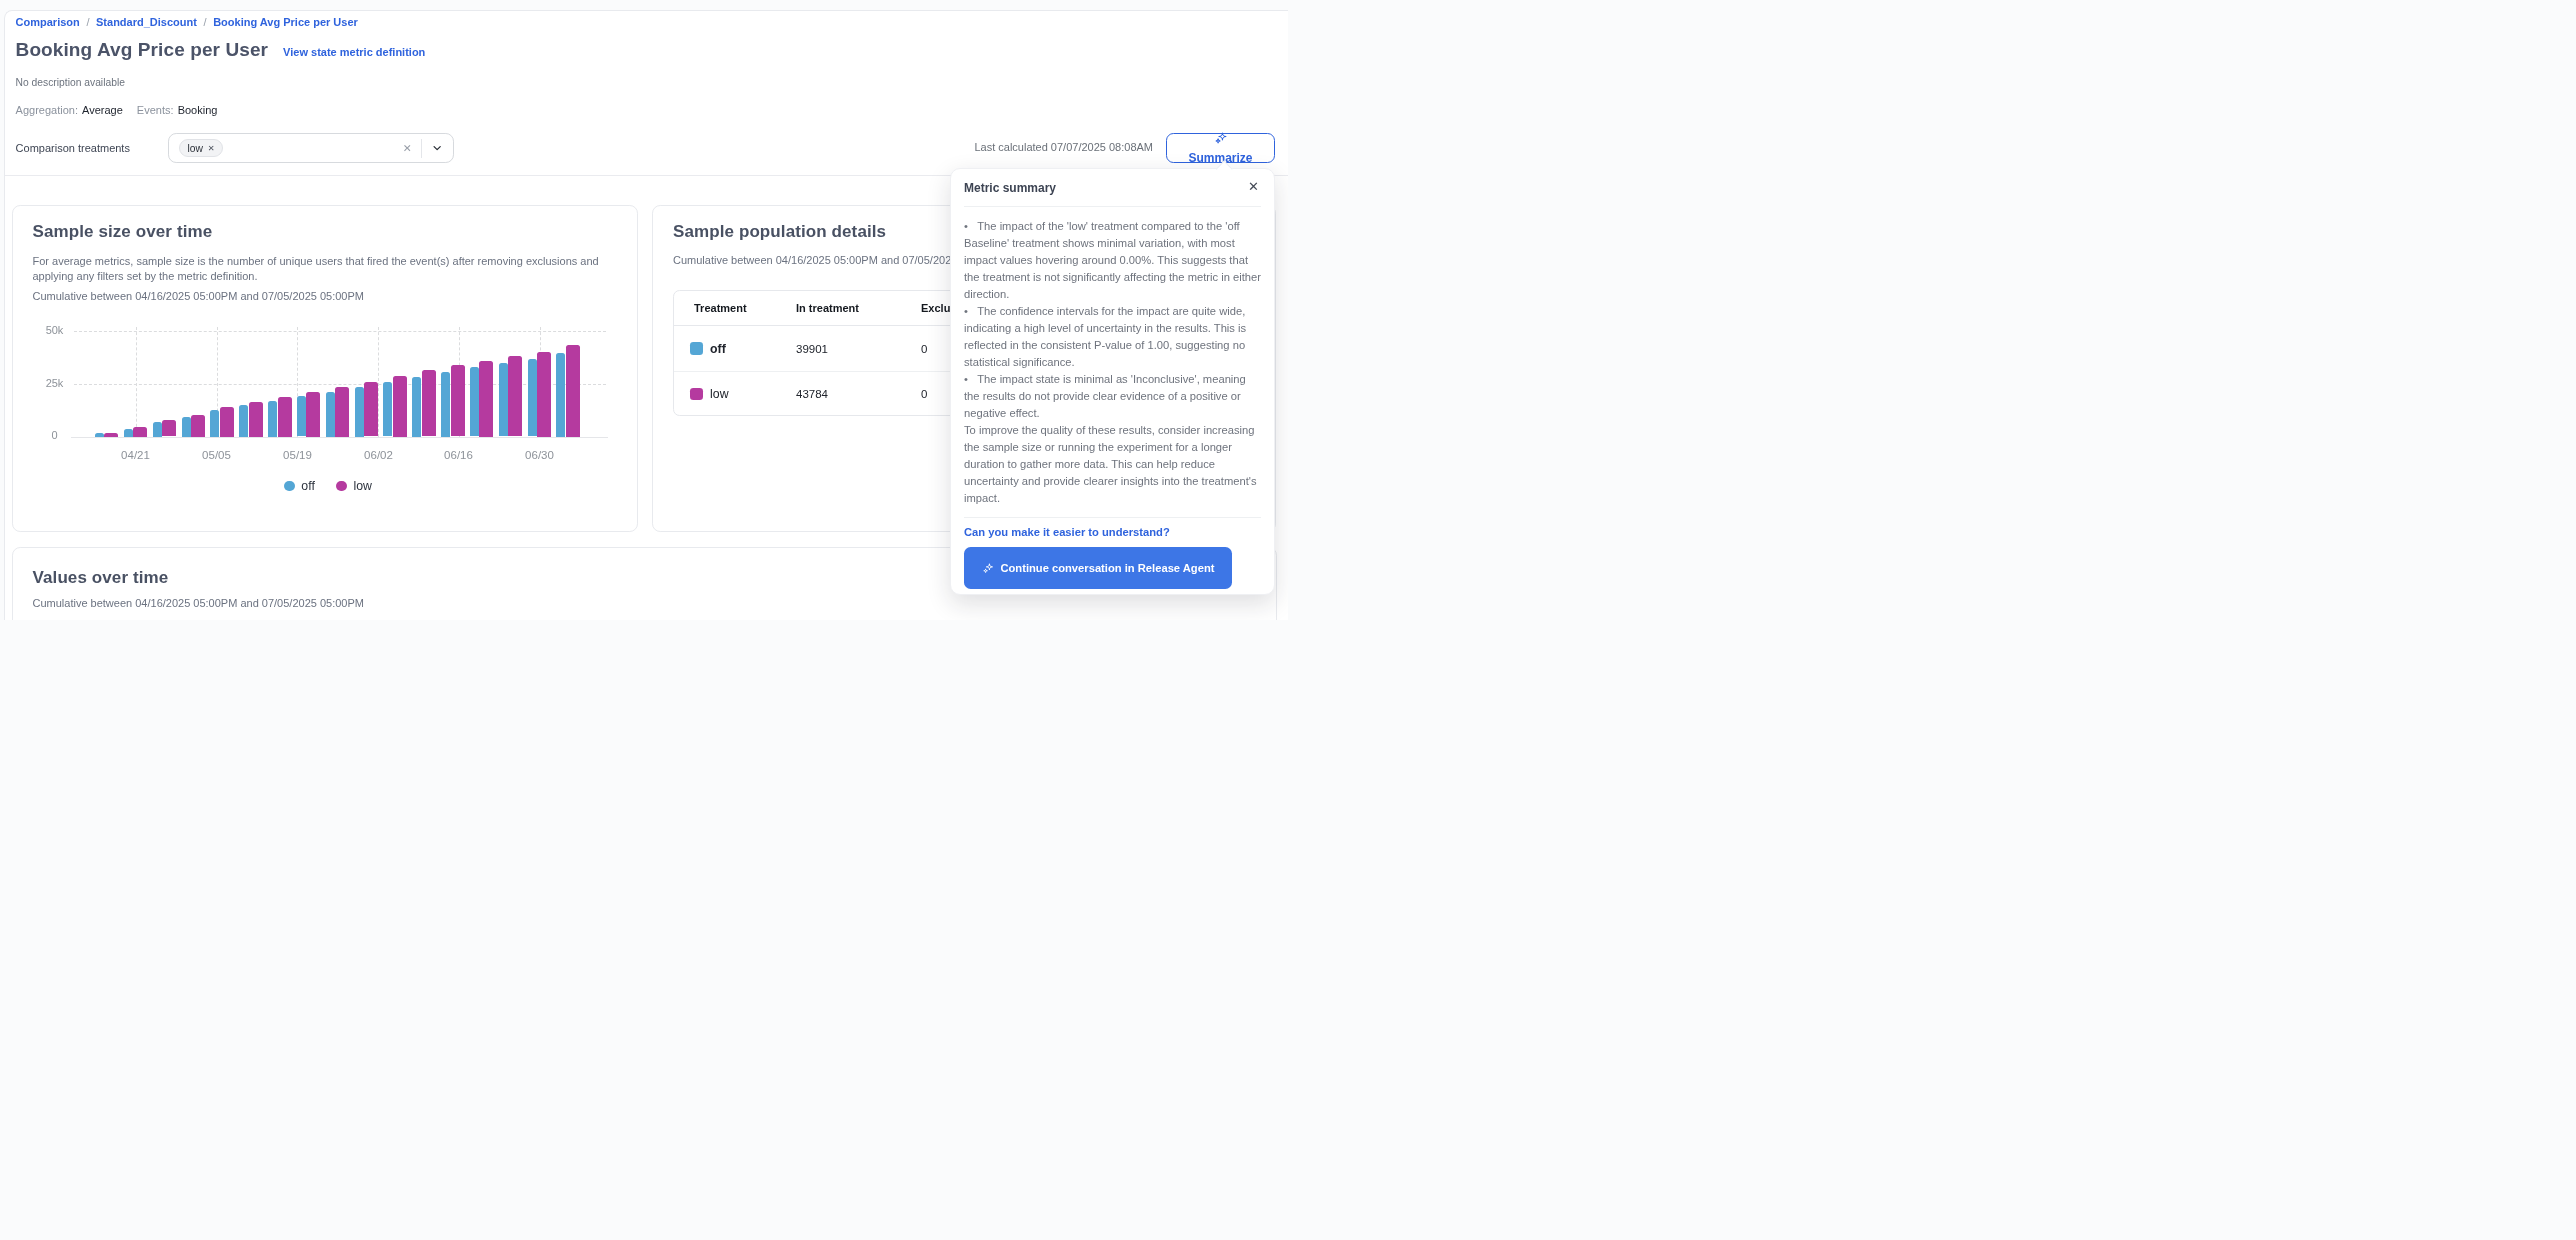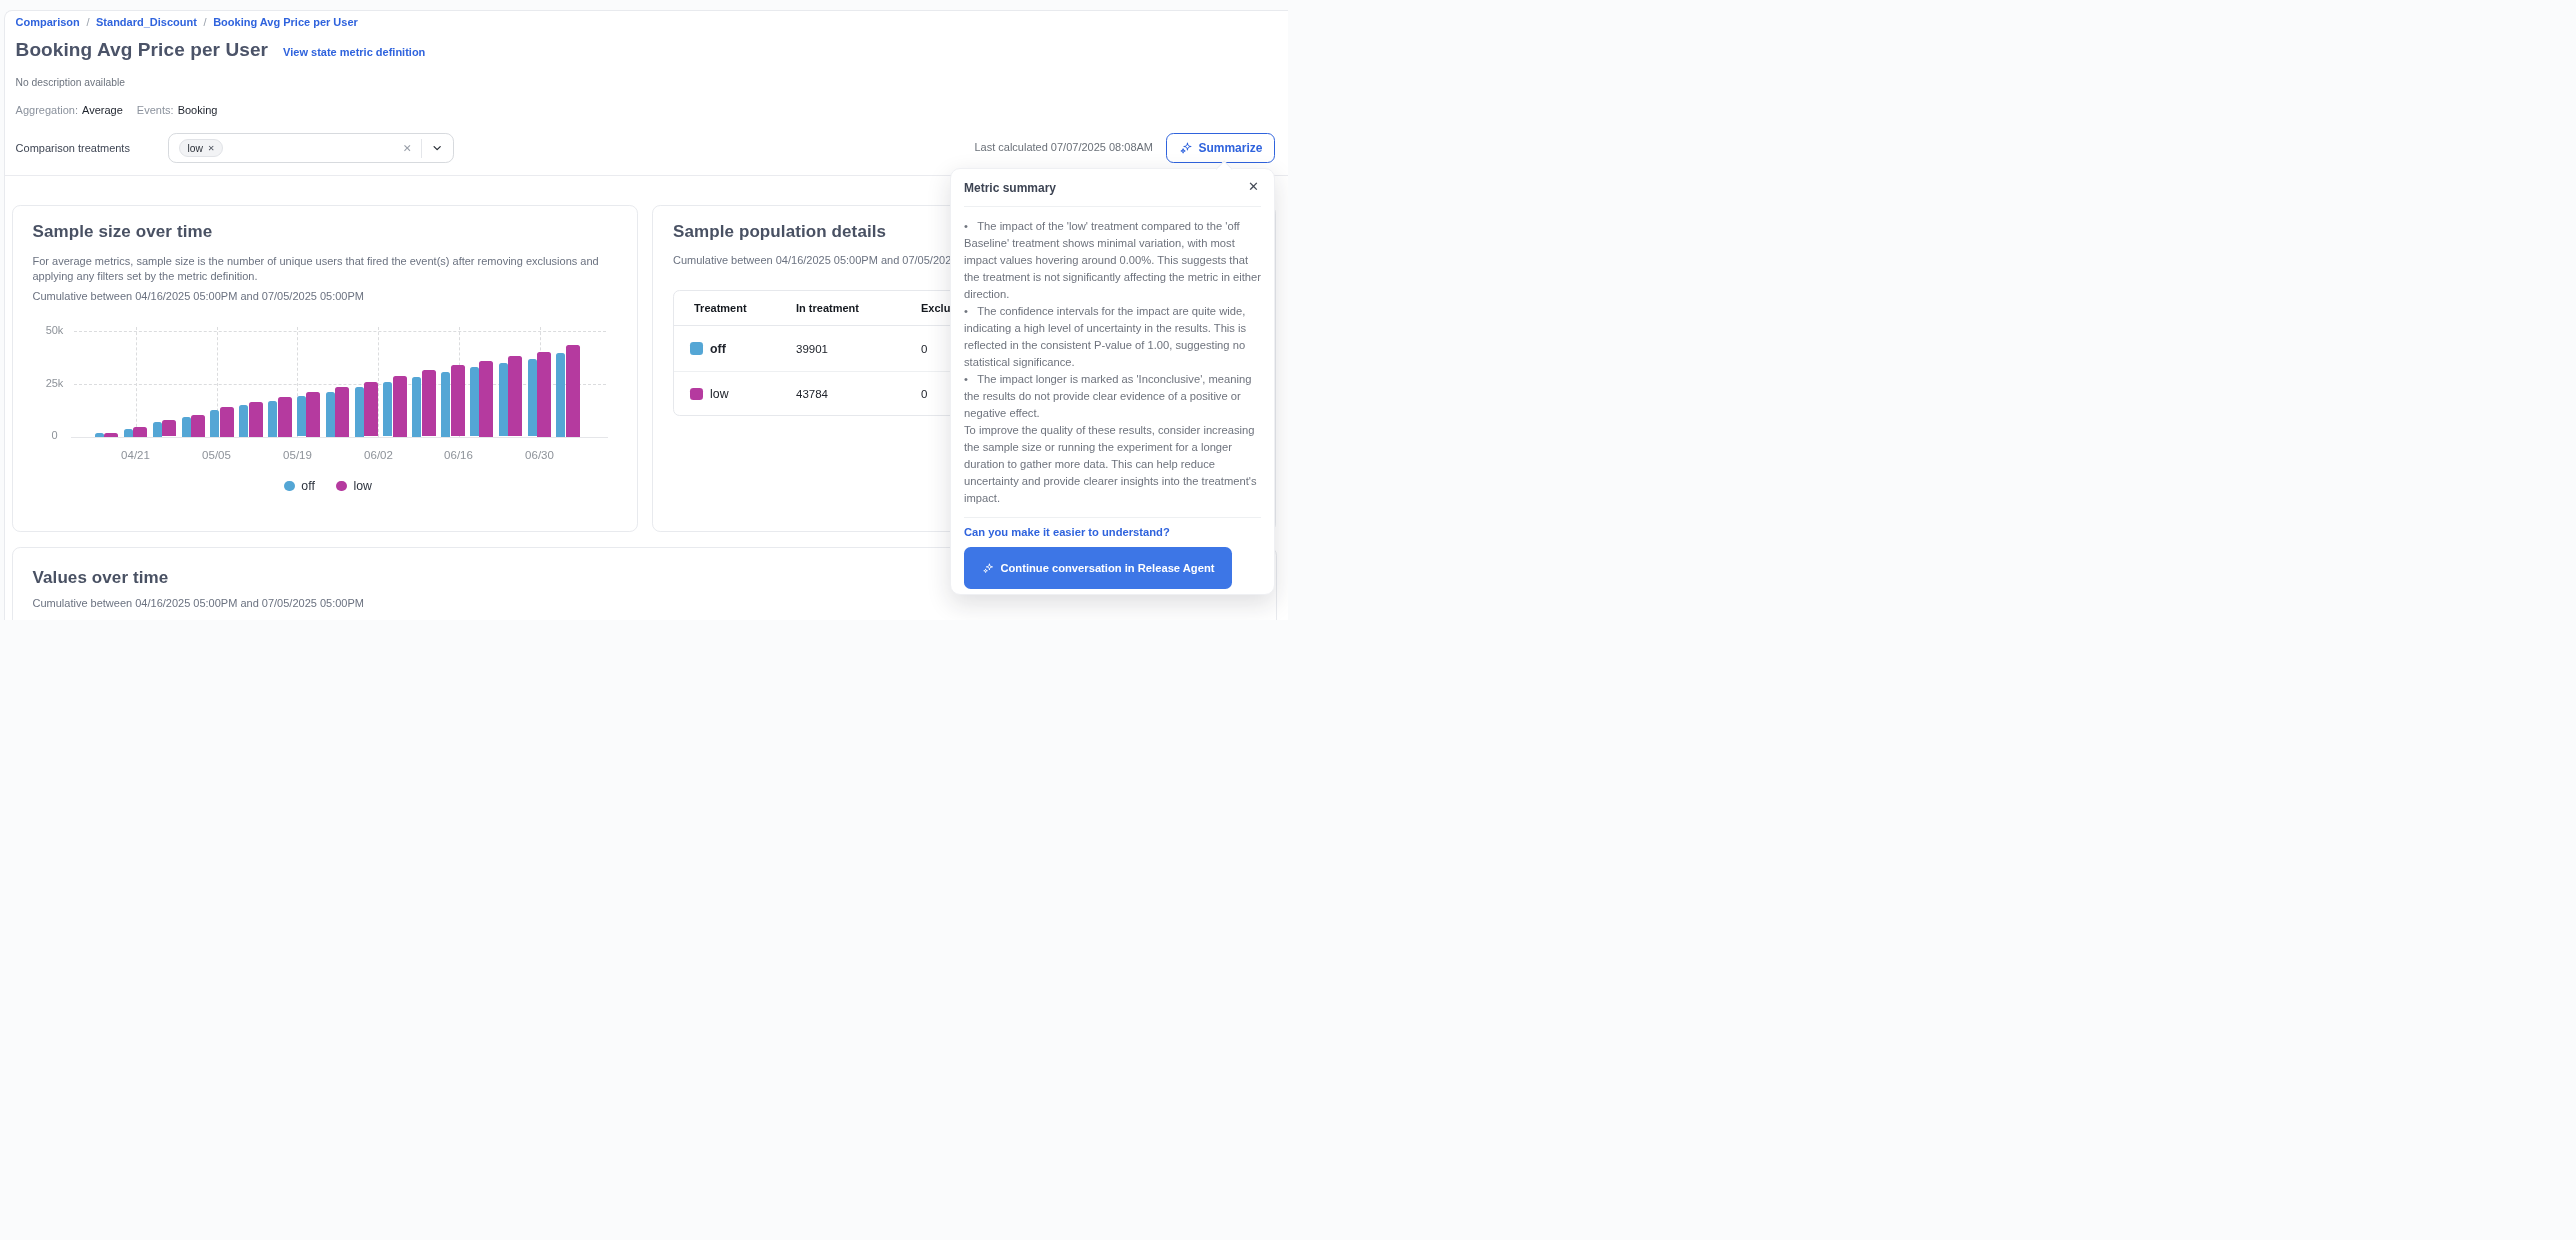--- a/index.html
+++ b/index.html
@@ -45,21 +45,21 @@
   .sel-space { flex:1; }
   .sel-clear { width:21.4px; text-align:center; font-size:10.7px; color:#979da7; cursor:pointer; }
   .sel-div { width:0.8px; height:19px; background:#e4e6ea; margin:0 0 0 3.3px; }
   .sel-chev { width:31px; display:flex; justify-content:center; cursor:pointer; }
 
   .last-calc { right:135px; top:141px; font-size:11px; color:#6a7078; }
   .summarize-btn {
     left:1166px; top:133px; width:109px; height:30px; background:#fff;
     border:1.2px solid #2f63dd; border-radius:7.4px; color:#2f63dd;
     display:flex; align-items:center; justify-content:center; gap:5.8px;
-    font-size:12px; font-weight:700; cursor:pointer;
+    font-size:12px; font-weight:700; cursor:pointer;flex-direction:column;
   }
   .h-divider { left:5px; top:175px; width:1283px; border-top:0.8px solid #eaebef; }
 
   
   .card { position:absolute; background:#fff; border:0.8px solid #e8eaee; border-radius:8.2px; }
   #card1 { left:11.5px; top:205px; width:626px; height:327px; }
   #card2 { left:652px; top:205px; width:624px; height:327px; }
   #card3 { left:11.5px; top:547px; width:1265px; height:164px; }
   .card-title { position:absolute; left:20px; top:16.4px; font-size:17px; font-weight:700; color:#495163; letter-spacing:0.1px; }
   .card-desc { position:absolute; left:20px; top:48px; width:575px; font-size:11px; line-height:15px; color:#6b7280; }
@@ -276,21 +276,21 @@
   </div>
 
   <div class="abs pop-caret"></div>
   <div class="abs popover">
     <div class="pop-title">Metric summary</div>
     <div class="pop-close">✕</div>
     <div class="pop-div" style="top:37px"></div>
     <div class="pop-body">
       <p class="bullet">The impact of the 'low' treatment compared to the 'off Baseline' treatment shows minimal variation, with most impact values hovering around 0.00%. This suggests that the treatment is not significantly affecting the metric in either direction.</p>
       <p class="bullet">The confidence intervals for the impact are quite wide, indicating a high level of uncertainty in the results. This is reflected in the consistent P-value of 1.00, suggesting no statistical significance.</p>
-      <p class="bullet">The impact longer is marked as 'Inconclusive', meaning the results do not provide clear evidence of a positive or negative effect.</p>
+      <p class="bullet">The impact state is minimal as 'Inconclusive', meaning the results do not provide clear evidence of a positive or negative effect.</p>
       <p>To improve the quality of these results, consider increasing the sample size or running the experiment for a longer duration to gather more data. This can help reduce uncertainty and provide clearer insights into the treatment's impact.</p>
     </div>
     <div class="pop-div" style="top:348px"></div>
     <a class="pop-link">Can you make it easier to understand?</a>
     <button class="pop-btn">
       <svg class="spark" width="12.3" height="12.3" viewBox="0 0 24 24" fill="none" stroke="#ffffff" stroke-width="1.8" stroke-linejoin="round">
         <path d="M14.5 3.5 C15 8 16 9 20.5 9.5 C16 10 15 11 14.5 15.5 C14 11 13 10 8.5 9.5 C13 9 14 8 14.5 3.5 Z"></path>
         <path d="M7 13.5 C7.3 16 8 16.7 10.5 17 C8 17.3 7.3 18 7 20.5 C6.7 18 6 17.3 3.5 17 C6 16.7 6.7 16 7 13.5 Z"></path>
       </svg>
       <span>Continue conversation in Release Agent</span>

